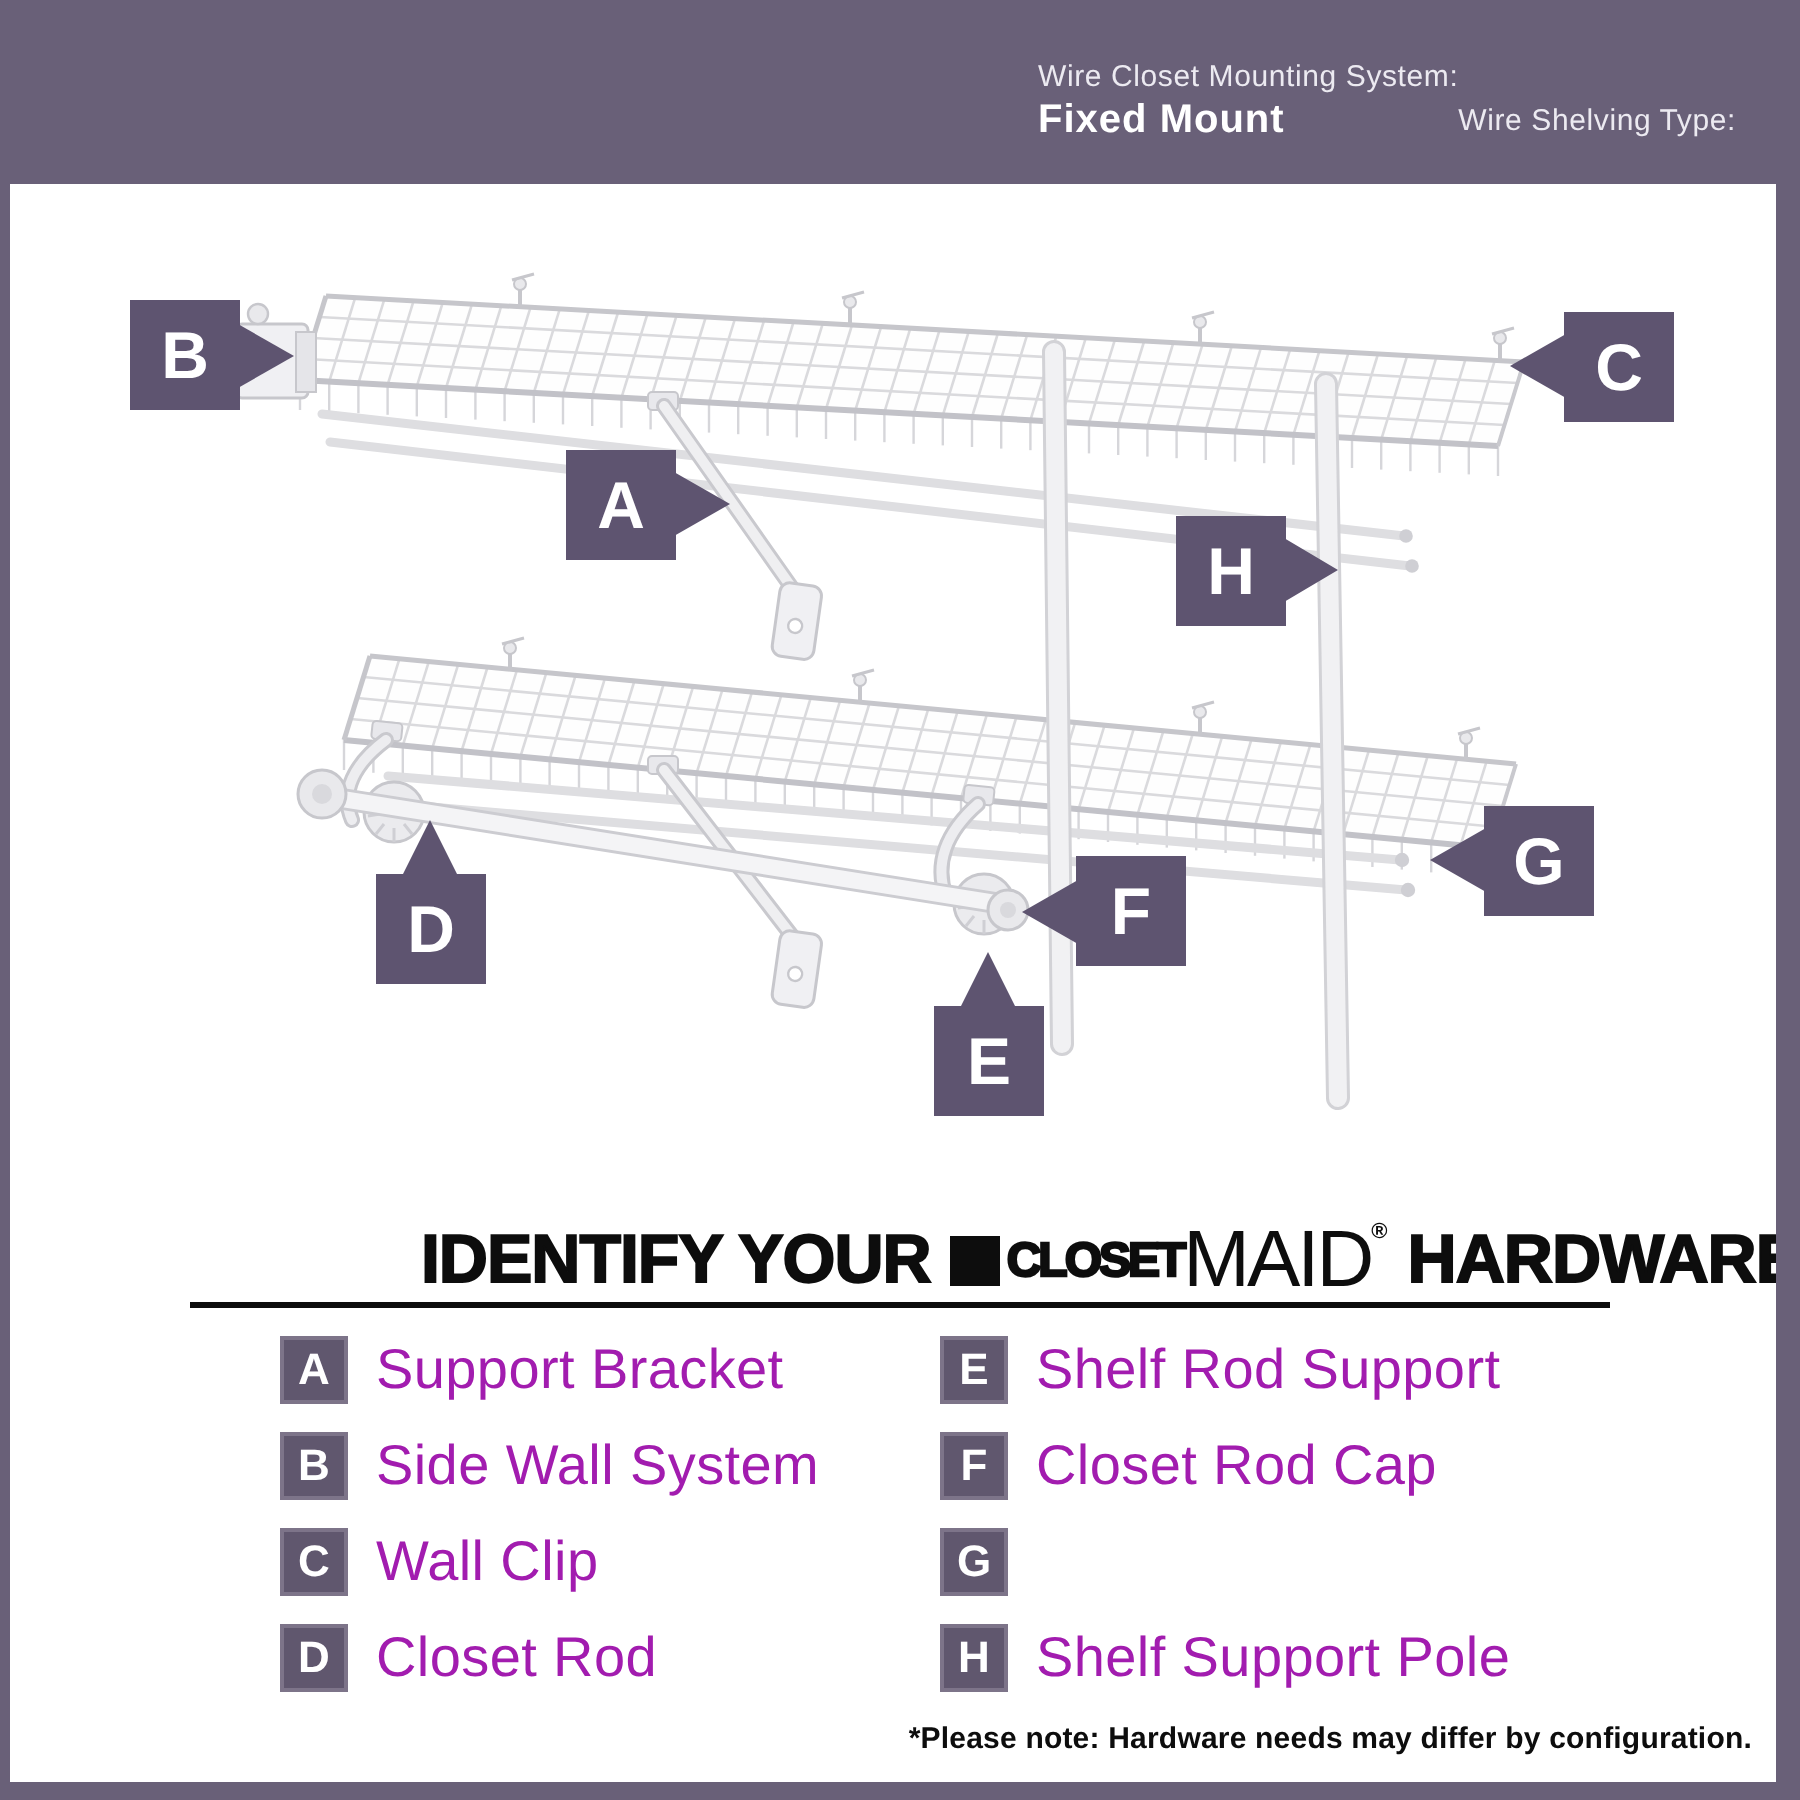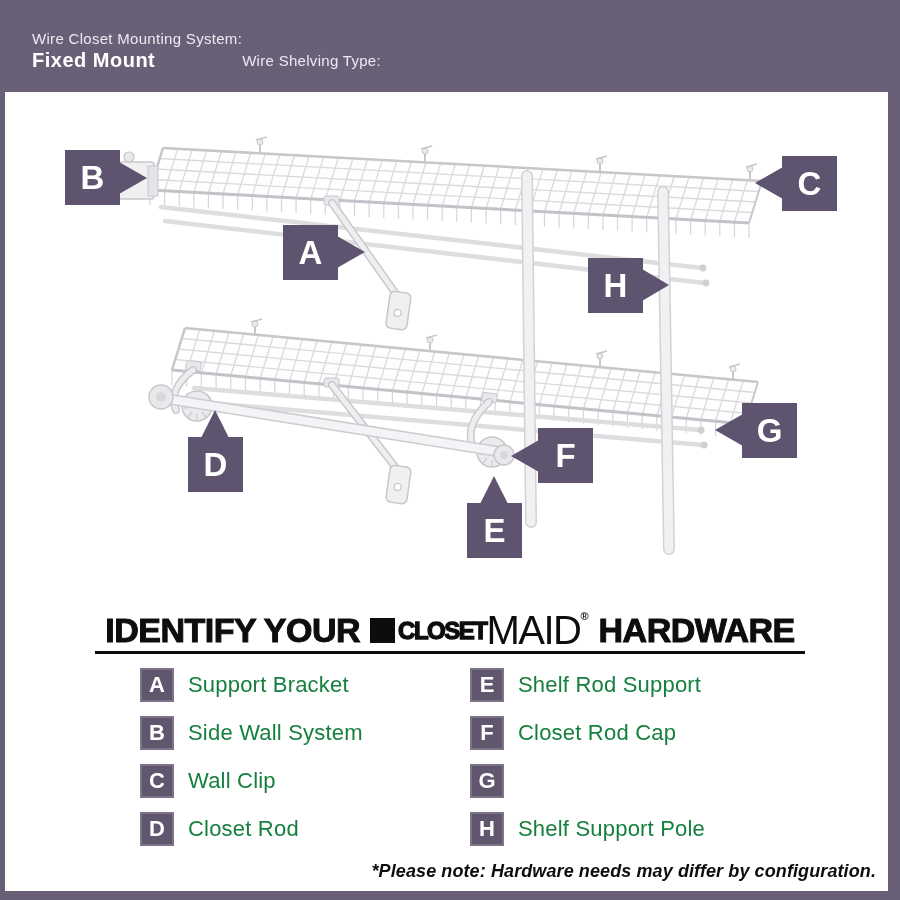--- a/index.html
+++ b/index.html
@@ -8,58 +8,58 @@
     font-family:"Liberation Sans","DejaVu Sans",sans-serif;
   }
   
   .frame-strip{position:absolute;background:#696078;}
   .frame-left{left:0;top:92px;width:5px;height:808px;}
   .frame-right{left:888px;top:92px;width:12px;height:808px;}
   .frame-bottom{left:0;top:891px;width:900px;height:9px;}
   
   .header{
     position:absolute;left:0;top:0;width:900px;height:92px;background:#696078;
-    display:flex;justify-content:flex-start;align-items:center;
+    display:flex;justify-content:flex-end;align-items:center;
     box-sizing:border-box;padding:20px 32px 10px 32px;color:#fff;
   }
   .hdr-block{display:flex;flex-direction:column;}
   .hdr-right{text-align:right;align-items:flex-end;margin-top:20px;}
   .hdr-label{font-size:15px;font-weight:400;color:#eceaf1;letter-spacing:.3px;margin-bottom:2px;}
   .hdr-title{font-size:20px;font-weight:700;letter-spacing:.5px;color:#ffffff;}
   
   .diagram{position:absolute;left:0;top:92px;width:900px;height:508px;}
   .callout rect,.callout polygon{fill:#5e5470;}
   .callout text{
     fill:#ffffff;font-family:"Liberation Sans","DejaVu Sans",sans-serif;
     font-size:33px;font-weight:700;text-anchor:middle;
   }
   
-  .identify{position:absolute;left:0;top:608px;width:900px;text-align:center;color:#0d0d0d;}
+  .identify{position:absolute;left:0;top:608px;width:900px;text-align:right;color:#0d0d0d;}
   .identify-line{display:inline-flex;align-items:center;white-space:nowrap;}
   .id-text{font-size:34px;font-weight:800;letter-spacing:-.5px;-webkit-text-stroke:1px #0d0d0d;}
   .brand{display:inline-flex;align-items:center;margin:0 10px;}
   .brand-square{width:25px;height:25px;background:#0d0d0d;margin-right:3px;}
   .brand-closet{font-size:24px;font-weight:800;letter-spacing:-1.5px;-webkit-text-stroke:1.3px #0d0d0d;}
   .brand-maid{font-size:40px;font-weight:500;letter-spacing:-1.5px;}
   .brand-reg{font-size:11px;font-weight:700;align-self:flex-start;margin-top:2px;}
   .rule{position:absolute;left:95px;top:651px;width:710px;height:3px;background:#0d0d0d;}
   
   .legend-col{position:absolute;top:668px;}
   .legend-col-1{left:140px;width:320px;}
   .legend-col-2{left:470px;width:360px;}
   .legend-item{display:flex;align-items:center;height:34px;margin-bottom:14px;}
   .legend-badge{
     width:34px;height:34px;background:#60576e;color:#fff;flex:0 0 34px;
     display:flex;align-items:center;justify-content:center;
     font-size:22px;font-weight:700;box-shadow:inset 0 0 0 2px #7d7489;
   }
-  .legend-label{font-size:22px;color:#15803d;margin-left:14px;letter-spacing:.2px;}
+  .legend-label{font-size:28px;color:#a21caf;margin-left:14px;letter-spacing:.2px;}
   
   .footnote{
-    position:absolute;right:24px;top:861px;font-size:18px;font-style:italic;
+    position:absolute;right:24px;top:861px;font-size:15px;
     font-weight:700;color:#0d0d0d;letter-spacing:.1px;
   }
 </style>
 </head>
 <body>
 
 <div class="page">
 
   <div class="header">
     <div class="hdr-block">

